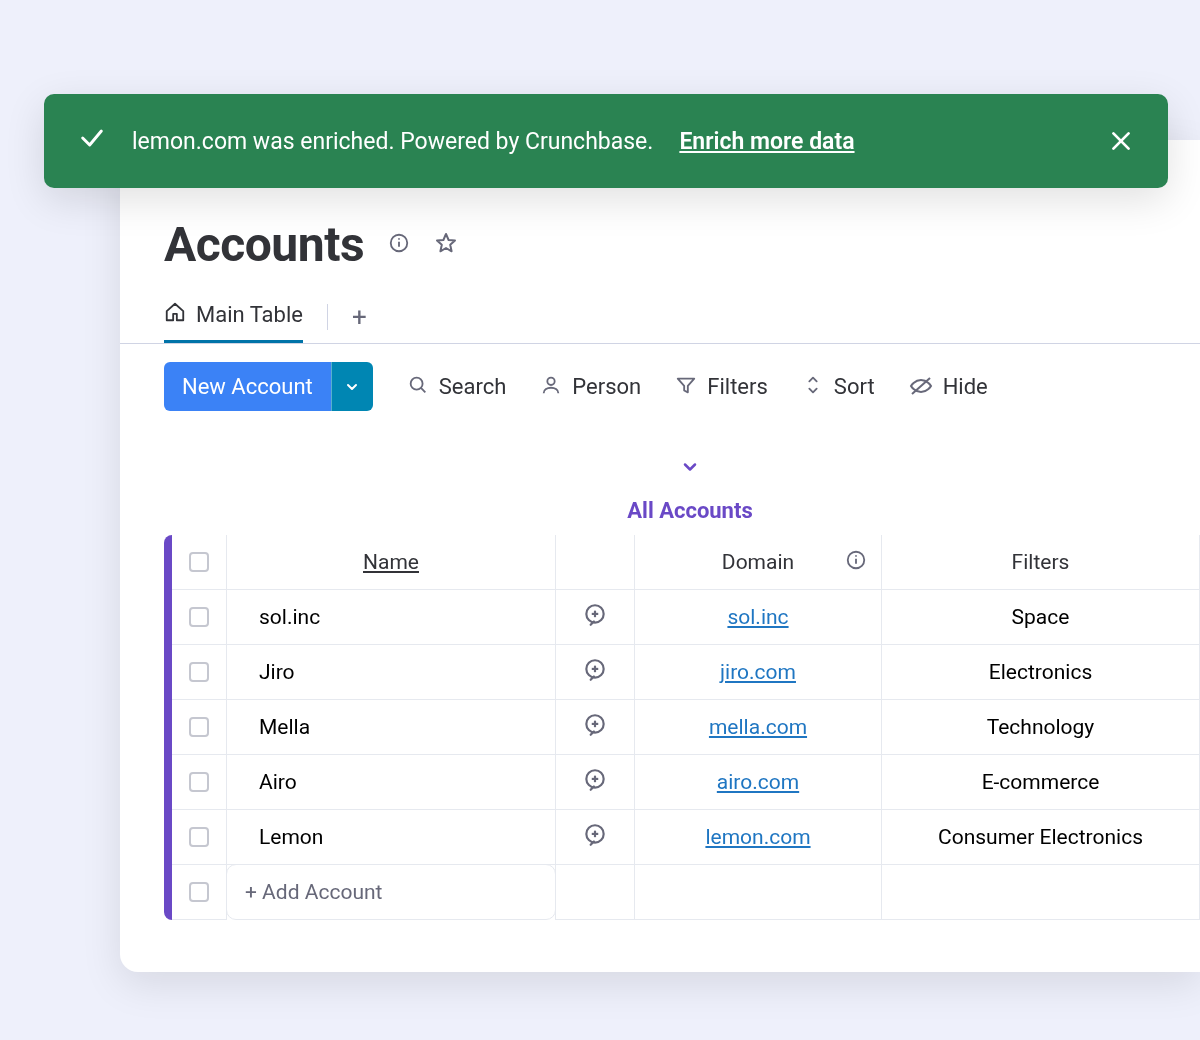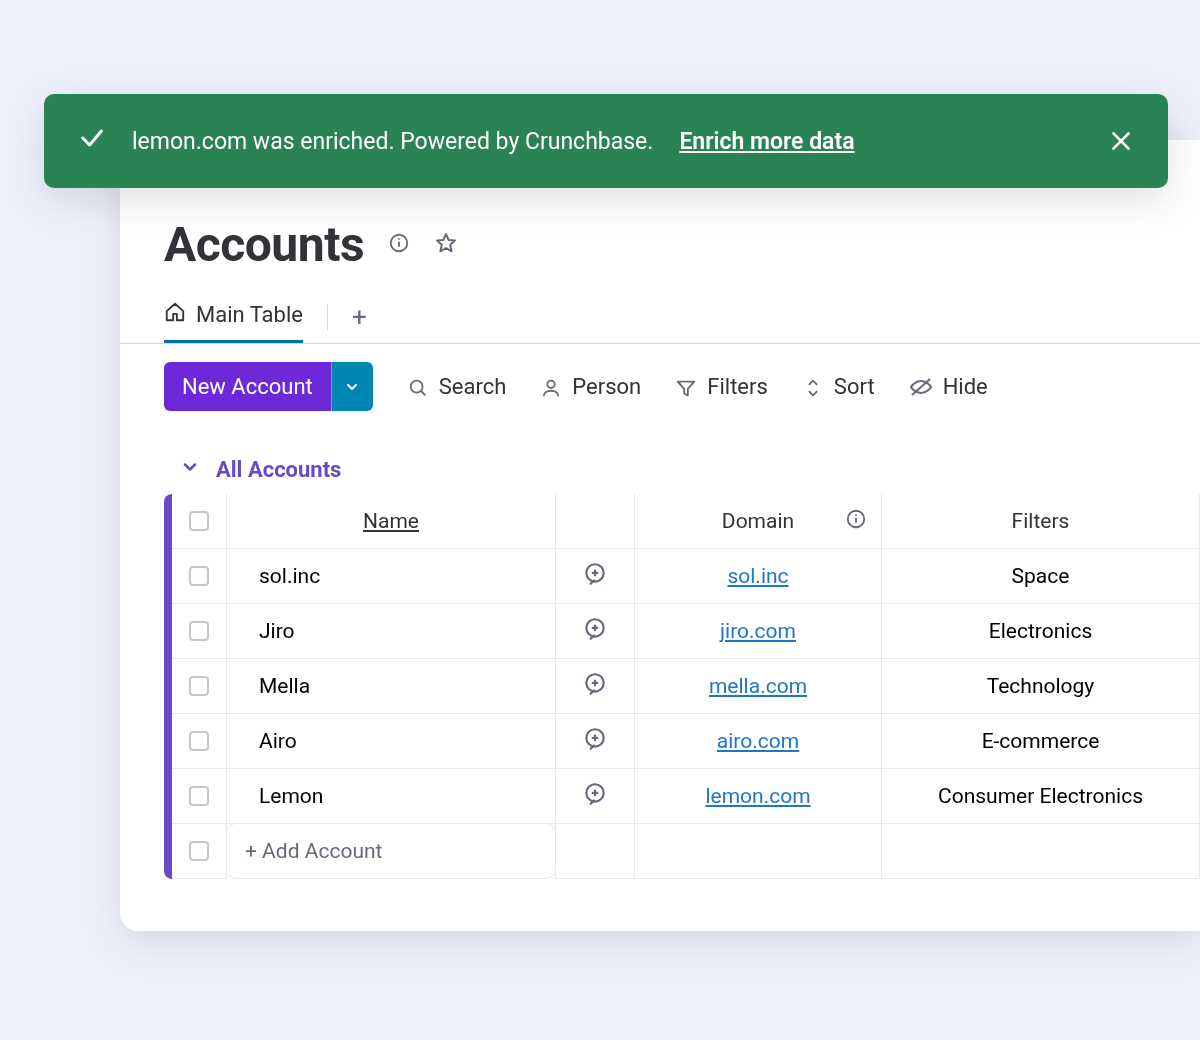--- a/index.html
+++ b/index.html
@@ -108,55 +108,56 @@
   align-items: center;
   gap: 34px;
   padding: 18px 44px 0;
 }
 .new-account-btn {
   display: flex;
   border-radius: 6px;
   overflow: hidden;
 }
 .new-account-btn .main {
-  background: #6d28d9;
+  background: #3b82f6;
   color: #fff;
   font-size: 22px;
   padding: 12px 18px;
   cursor: pointer;
 }
 .new-account-btn .caret {
   background: #0086b3;
   border-left: 1px solid rgba(255,255,255,0.35);
   width: 42px;
   display: flex;
   align-items: center;
   justify-content: center;
   cursor: pointer;
 }
 .tool-item {
   display: flex;
-  align-items: flex-end;
+  align-items: flex-start;
   gap: 10px;
   font-size: 22px;
   color: #323338;
   cursor: pointer;
 }
 .tool-item svg { color: #676879; }
 
 
 .group-header {
   display: flex;
   align-items: center;
   gap: 16px;
   margin: 46px 0 12px 60px;
   color: #6a49c6;
   font-weight: 700;
   font-size: 22px;
   cursor: pointer;
+  flex-direction: column;
 }
 
 
 .table-wrap {
   margin-left: 44px;
 }
 .table {
   display: flex;
   flex-direction: column;
   border-left: 8px solid #6a49c6;

